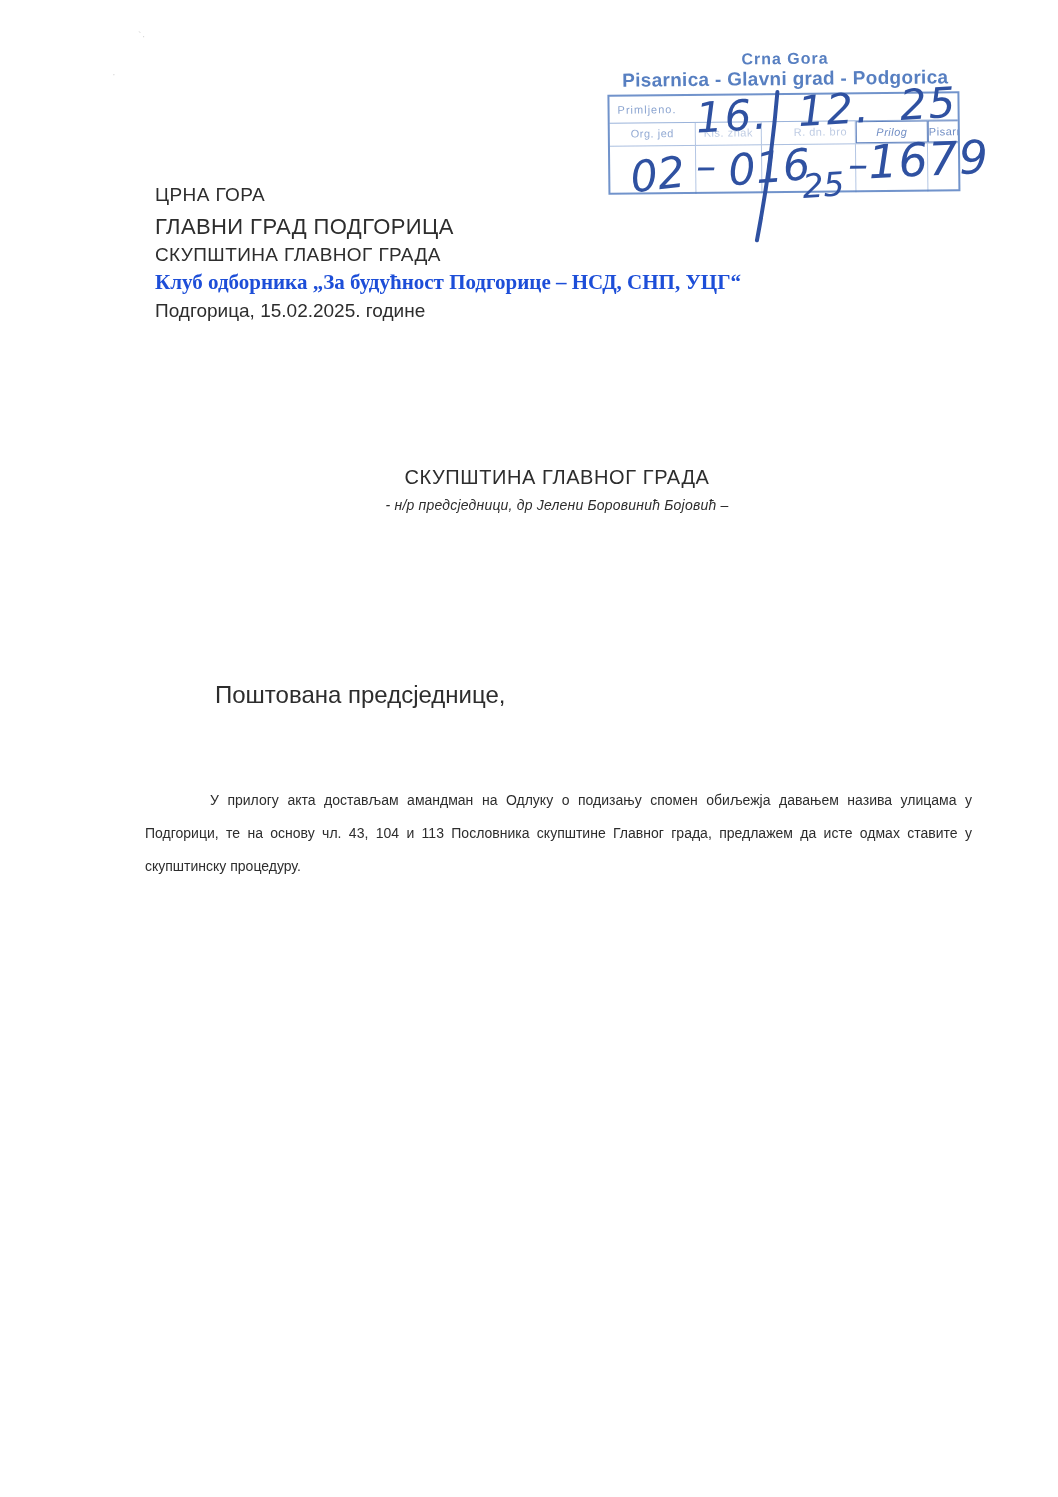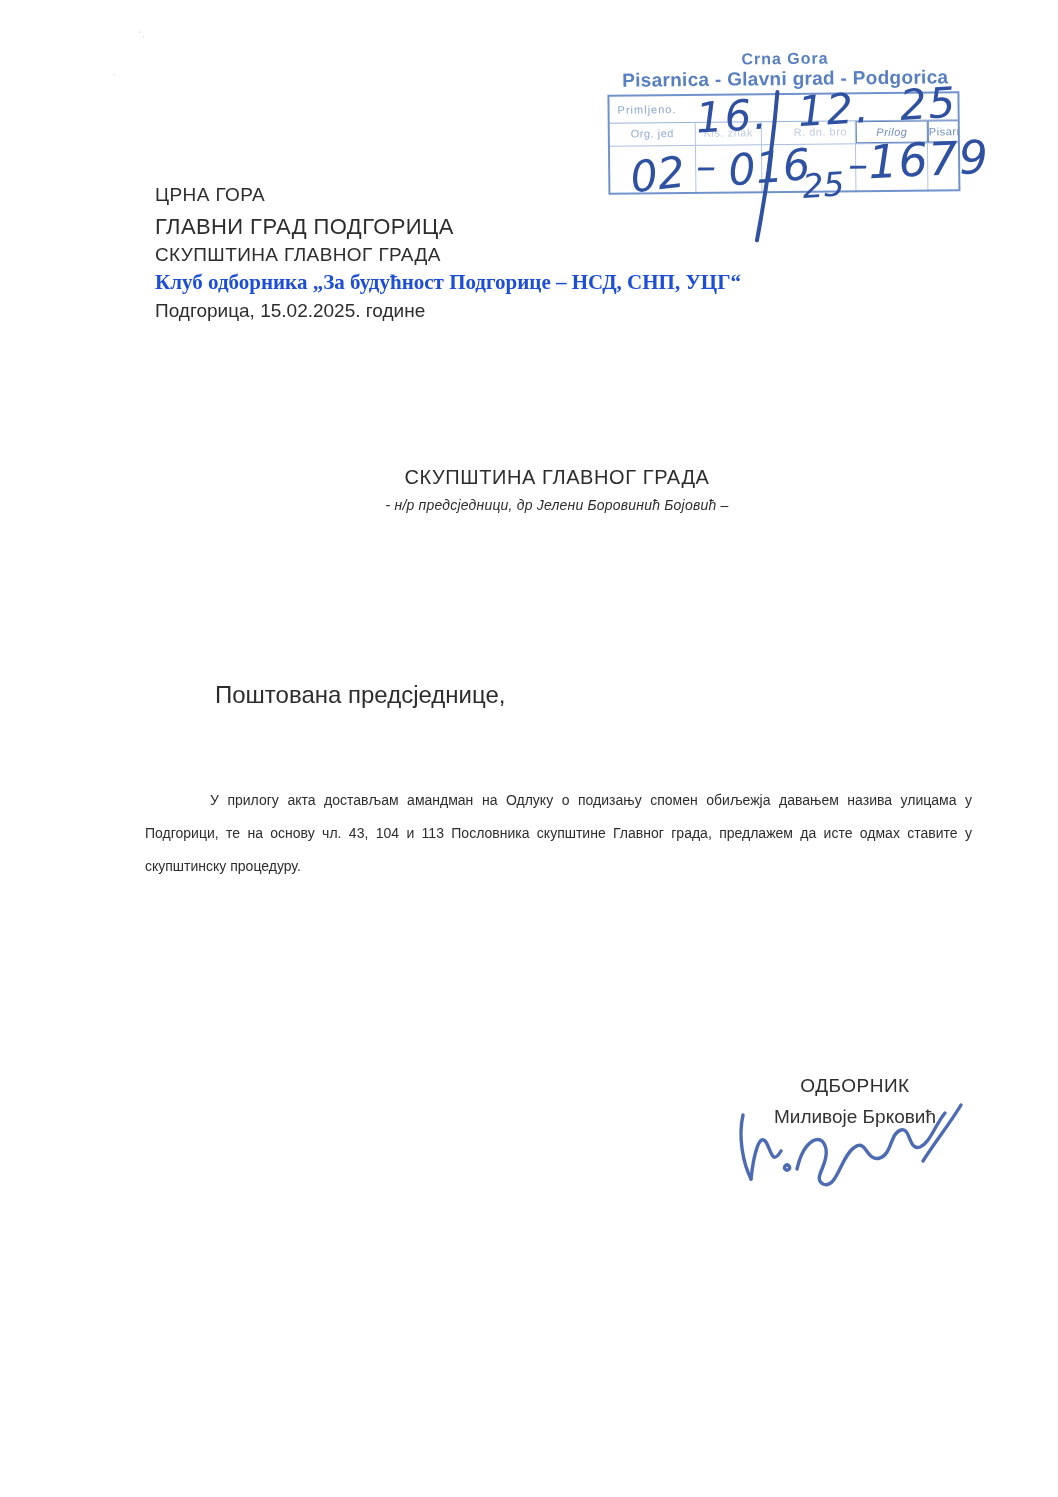--- a/index.html
+++ b/index.html
@@ -161,27 +161,14 @@
   </div>
 
   <div class="recipient">
     <div class="recipient-main">СКУПШТИНА ГЛАВНОГ ГРАДА</div>
     <div class="recipient-attn">- н/р предсједници, др Јелени Боровинић Бојовић –</div>
   </div>
 
   <div class="salutation">Поштована предсједнице,</div>
   <div class="paragraph">У прилогу акта достављам амандман на Одлуку о подизању спомен обиљежја давањем назива улицама у Подгорици, те на основу чл. 43, 104 и 113 Пословника скупштине Главног града, предлажем да исте одмах ставите у скупштинску процедуру.</div>
 
-  <div class="sign-block">
-    <div class="sign-title">ОДБОРНИК</div>
-    <div class="sign-name">Миливоје Брковић</div>
-    <svg class="sign-scribble" width="250" height="115" viewBox="0 0 250 115">
-      <g fill="none" stroke="#3a5cab" stroke-width="3.4" stroke-linecap="round" opacity="0.9">
-        <path d="M 16,26 C 11,48 16,74 24,90"></path>
-        <path d="M 24,90 C 27,62 33,44 39,53 C 44,61 45,77 54,62"></path>
-        <path d="M 60,76 a 2.6,2.6 0 1 0 0.1,0"></path>
-        <path d="M 70,80 C 77,50 95,42 99,60 C 102,76 85,89 96,95 C 110,101 114,66 128,58 C 140,50 139,73 153,69 C 165,65 163,44 174,41 C 184,38 181,62 193,58 C 203,54 208,36 218,24"></path>
-        <path d="M 196,72 C 207,54 222,36 234,16"></path>
-      </g>
-    </svg>
-  </div>
 
 </div>
 
 </body></html>

